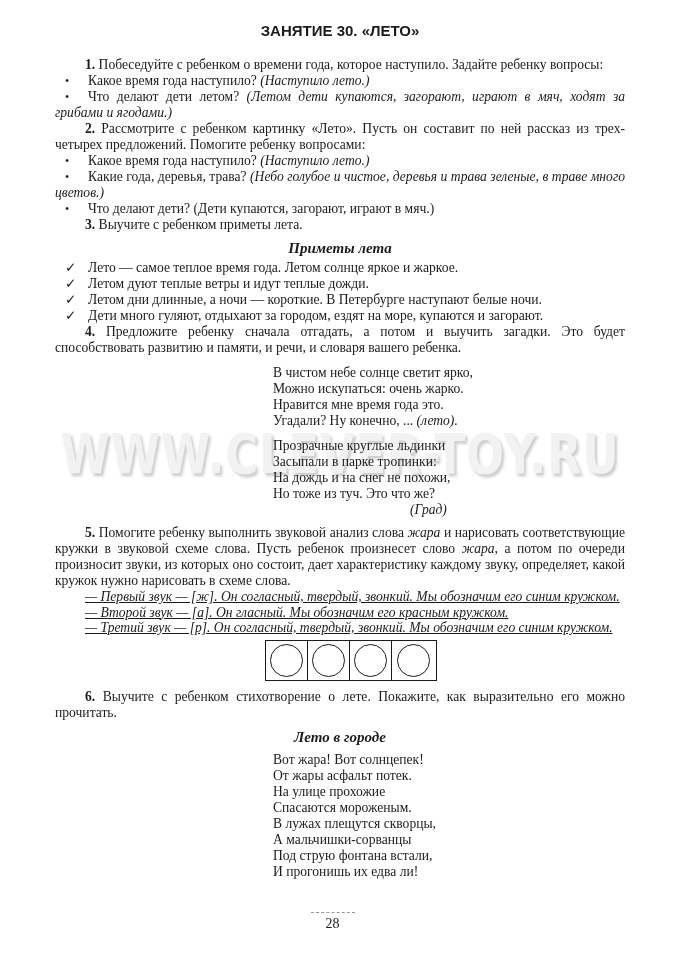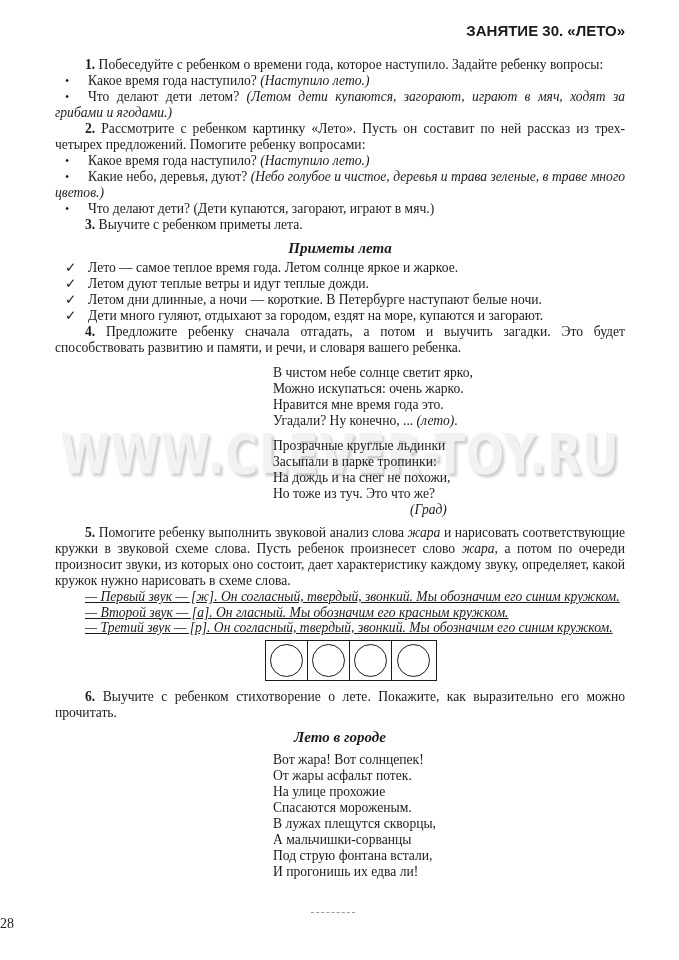--- a/index.html
+++ b/index.html
@@ -33,21 +33,21 @@
   }
   .content {
     position: relative;
     z-index: 1;
     padding: 22px 54px 0 55px;
   }
   .title {
     font-family: "Liberation Sans", sans-serif;
     font-weight: bold;
     font-size: 15px;
-    text-align: right;
+    text-align: center;
     line-height: 17px;
   }
   .para {
     text-align: justify;
     text-indent: 30px;
   }
   .para.first { margin-top: 18px; font-family: Liberation Serif, serif; }
   .num { font-weight: bold; }
   .bullet-item {
     text-align: justify;
@@ -112,20 +112,21 @@
   .task6 { margin-top: 8px; }
   .poem-heading { margin: 8px 0 6px 0; }
   .poem { margin-left: 218px; }
   .poem-line { line-height: 16px; }
   .footer {
     position: absolute;
     top: 912px;
     left: 0;
     right: 14px;
     z-index: 1;
+    text-align: center;
   }
   .footer-rule {
     width: 44px;
     margin: 0 auto;
     border-top: 1px dashed #9a9a9a;
     height: 4px;
   }
   .page-number {
     font-size: 14px;
     line-height: 16px;
@@ -145,21 +146,21 @@
     <p class="para first"><span class="num">1.</span><span> Побеседуйте с ребенком о времени года, которое наступило. Задайте ребенку вопросы:</span></p>
 
     <p class="bullet-item"><span class="marker dot">•</span><span>Какое время года наступило? </span><span class="a">(Наступило лето.)</span></p>
 
     <p class="bullet-item"><span class="marker dot">•</span><span>Что делают дети летом? </span><span class="a">(Летом дети купаются, загорают, играют в мяч, ходят за грибами и ягодами.)</span></p>
 
     <p class="para"><span class="num">2.</span><span> Рассмотрите с ребенком картинку «Лето». Пусть он составит по ней рассказ из трех-четырех предложений. Помогите ребенку вопросами:</span></p>
 
     <p class="bullet-item"><span class="marker dot">•</span><span>Какое время года наступило? </span><span class="a">(Наступило лето.)</span></p>
 
-    <p class="bullet-item"><span class="marker dot">•</span><span>Какие небо, деревья, дуют? </span><span class="a">(Небо голубое и чистое, деревья и трава зеленые, в траве много цветов.)</span></p>
+    <p class="bullet-item"><span class="marker dot">•</span><span>Какие года, деревья, трава? </span><span class="a">(Небо голубое и чистое, деревья и трава зеленые, в траве много цветов.)</span></p>
 
     <p class="bullet-item"><span class="marker dot">•</span><span>Что делают дети? (Дети купаются, загорают, играют в мяч.)</span></p>
 
     <p class="para"><span class="num">3.</span><span> Выучите с ребенком приметы лета.</span></p>
 
     <div class="section-heading">Приметы лета</div>
 
     <p class="bullet-item"><span class="marker">✓</span><span>Лето — самое теплое время года. Летом солнце яркое и жаркое.</span></p>
     <p class="bullet-item"><span class="marker">✓</span><span>Летом дуют теплые ветры и идут теплые дожди.</span></p>
     <p class="bullet-item"><span class="marker">✓</span><span>Летом дни длинные, а ночи — короткие. В Петербурге наступают белые ночи.</span></p>

